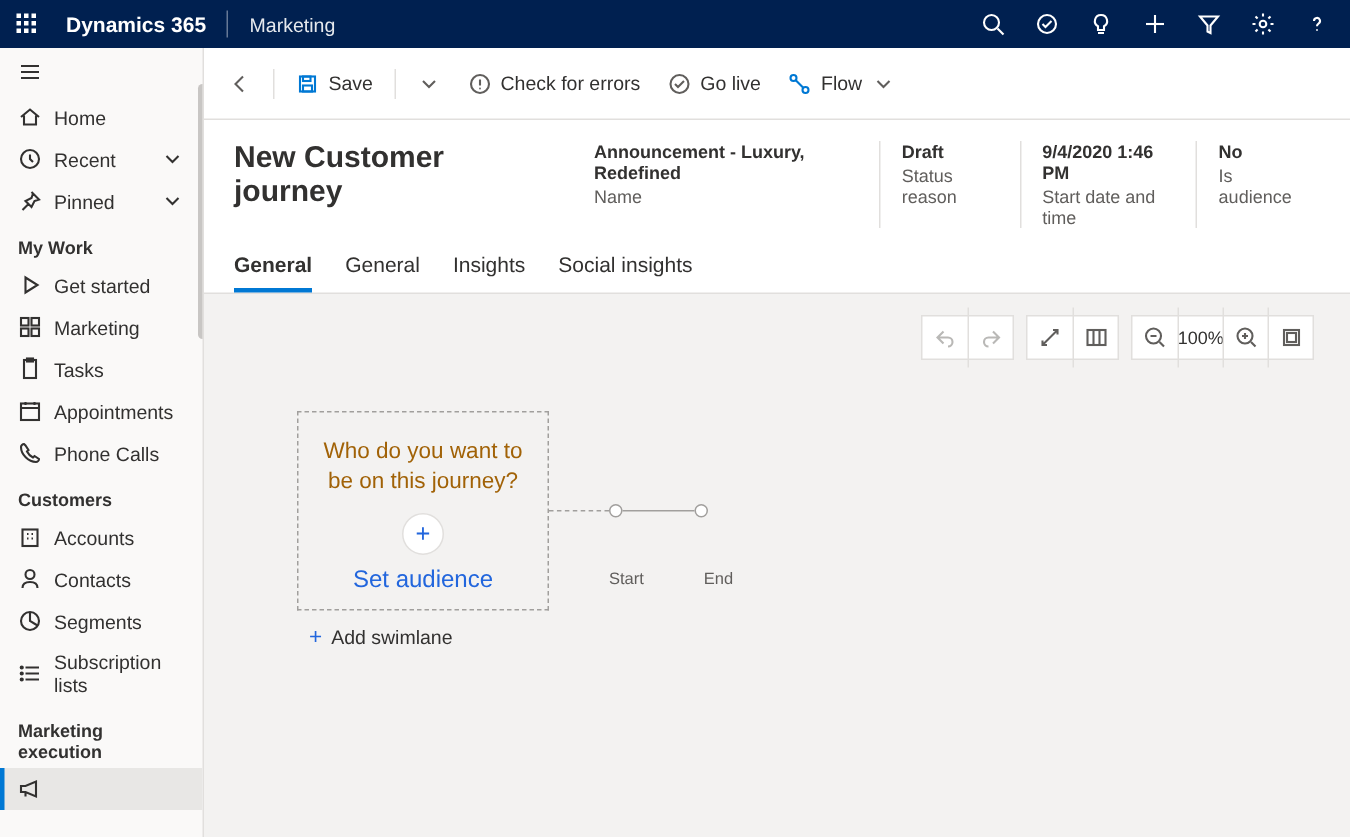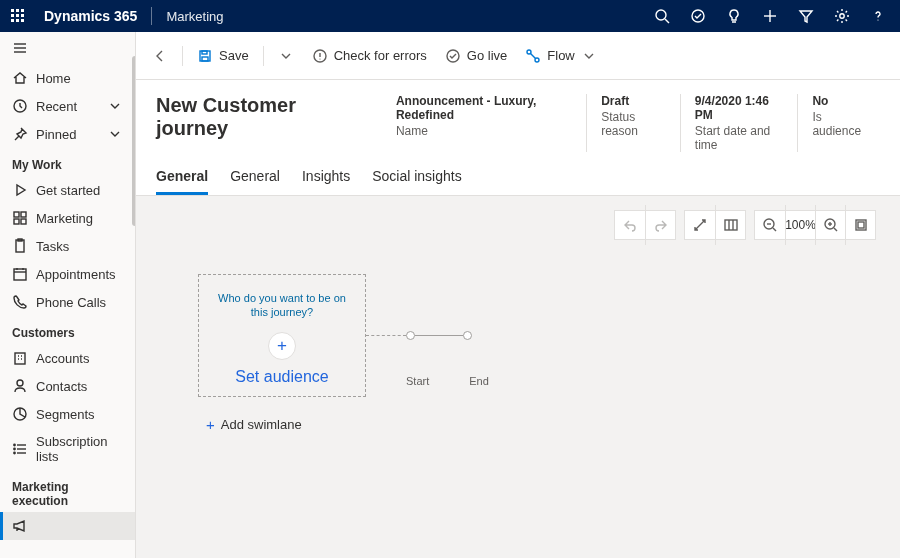--- a/index.html
+++ b/index.html
@@ -70,21 +70,21 @@
   .tgroup .tb{width:30px;height:40px;display:flex;align-items:center;justify-content:center;cursor:pointer}
   .tgroup .tb + .tb{border-left:1px solid var(--border)}
   .tgroup .zoom{padding:0 4px;font-size:12px}
   .tgroup svg{stroke:#605e5c}
   .disabled svg{stroke:#b9b8b6}
   
   .journey{position:absolute;top:78px;left:62px;display:flex;align-items:center}
   .audience-card{
     width:168px;border:1.5px dashed #a19f9d;background:transparent;text-align:center;padding:16px 12px 10px;
   }
-  .audience-card .q{font-size:11px;color:#0369a1;line-height:1.3}
+  .audience-card .q{font-size:15px;color:#a16207;line-height:1.3}
   .audience-card .plus{
     margin:12px auto 8px;width:28px;height:28px;border:1px solid var(--border);border-radius:50%;background:#fff;display:flex;align-items:center;justify-content:center;color:var(--link);font-size:17px;cursor:pointer;
   }
   .audience-card .link{color:var(--link);font-size:16px;cursor:pointer}
   .connector{display:flex;align-items:center;color:#808080}
   .connector .dash{width:40px;border-top:1.5px dashed #a19f9d}
   .connector .line{width:48px;border-top:1.5px solid #a19f9d}
   .connector .node{width:9px;height:9px;border-radius:50%;border:1.5px solid #a19f9d;background:#fff}
   .labels{position:absolute;top:44px;left:0;width:100%;display:flex;font-size:11px;color:#605e5c}
   .labels span:first-child{margin-left:40px}

